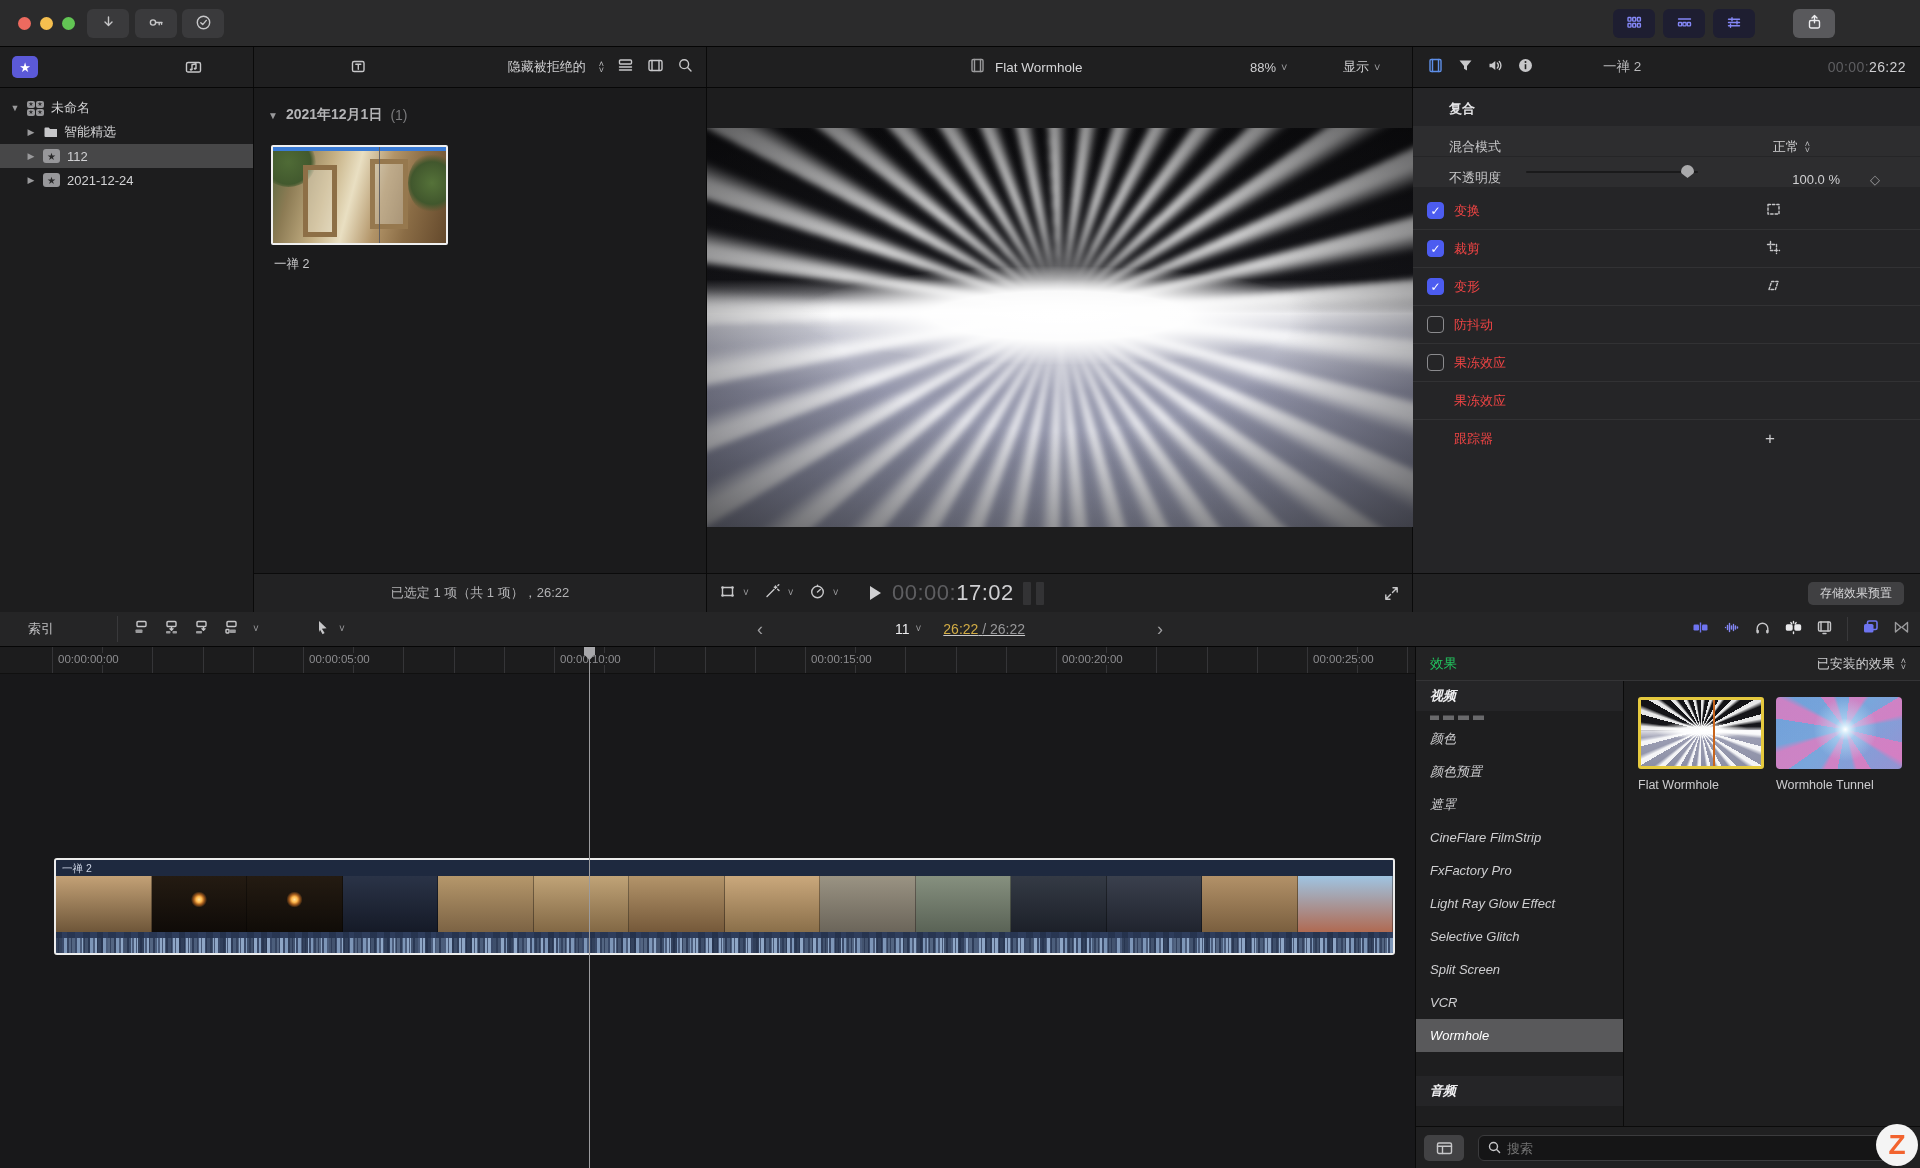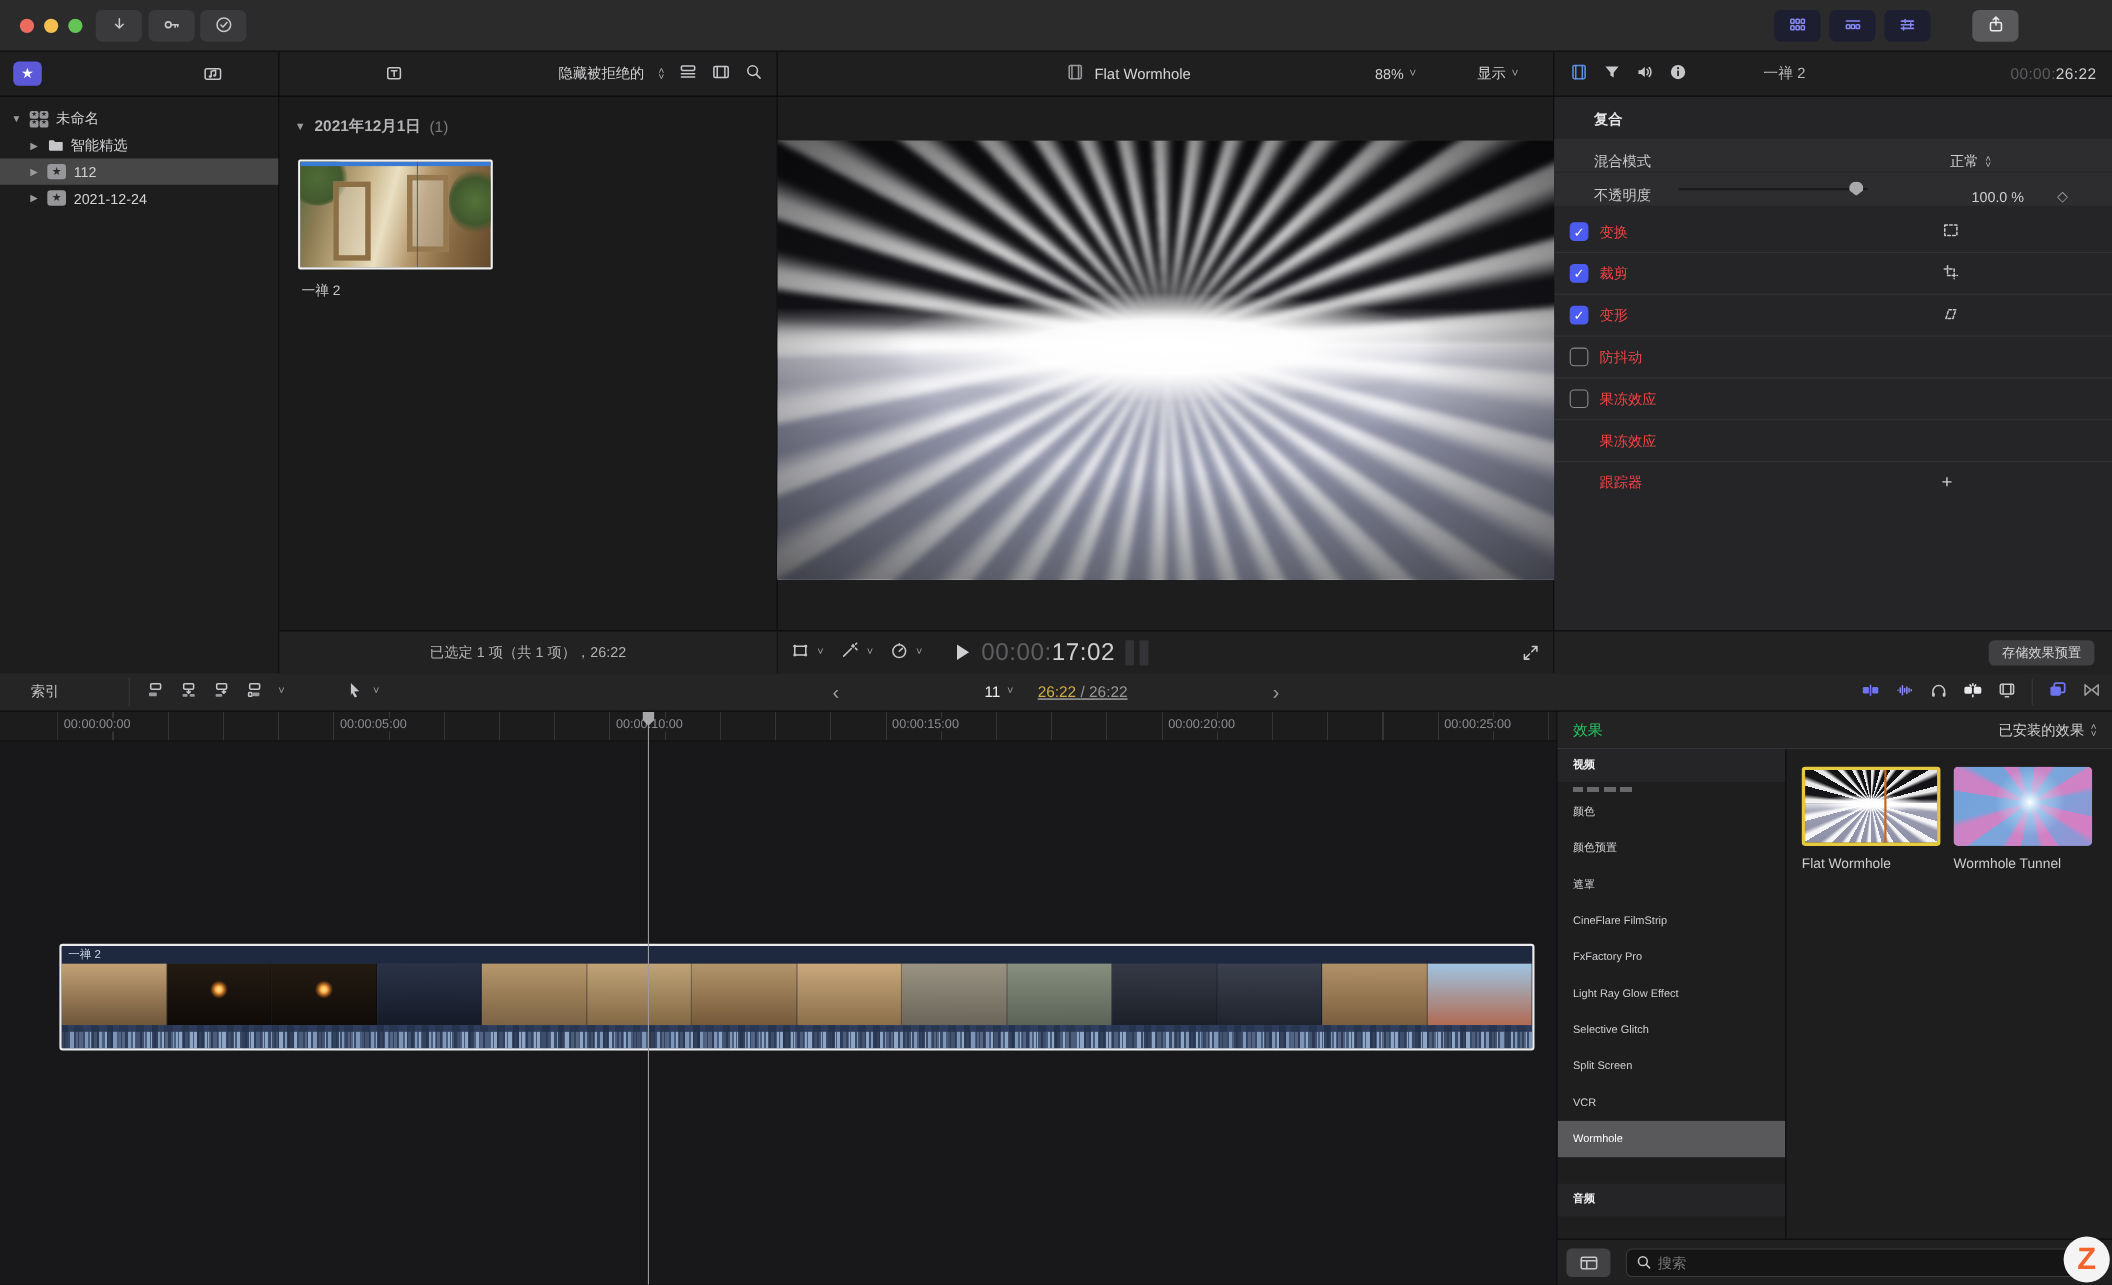--- a/index.html
+++ b/index.html
@@ -137,21 +137,21 @@
     background:repeating-linear-gradient(90deg,#8ea6c6 0 2px, rgba(142,166,198,.25) 2px 3px, #8ea6c6 3px 6px, rgba(142,166,198,.12) 6px 8px, #7d96b8 8px 11px, rgba(142,166,198,.3) 11px 13px); }
   .clip-audio .w2 { position:absolute; left:0; right:0; bottom:0; height:100%;
     background:repeating-linear-gradient(90deg, rgba(35,48,74,.85) 0 6px, transparent 6px 11px, rgba(35,48,74,.55) 11px 19px, transparent 19px 27px, rgba(35,48,74,.7) 27px 34px, transparent 34px 41px); }
 
   
   .effects { position:relative; flex:1; background:#1e1e1f; }
   .fx-header { position:relative; height:34px; border-bottom:1px solid #343436; background:#232324; }
   .fx-header .t1 { position:absolute; left:14px; top:8px; color:#22c55e; font-size:13.5px; }
   .fx-header .t2 { position:absolute; right:14px; top:8px; color:#cdcdcf; font-size:13px; display:flex; gap:6px; align-items:center; }
   .fx-list { position:absolute; left:0; top:34px; bottom:42px; width:208px; border-right:1px solid #0b0b0b; overflow:hidden; }
-  .fx-row { height:33px; line-height:33px; padding-left:14px; color:#cfcfd1; font-size:10px; white-space:nowrap; }
+  .fx-row { height:33px; line-height:33px; padding-left:14px; color:#cfcfd1; font-size:13px; white-space:nowrap;font-style:italic; }
   .fx-row.section { font-weight:bold; color:#f0f0f2; background:#252527; height:30px; line-height:30px; }
   .fx-row.sel { background:#59595b; color:#ffffff; }
   .fx-row.gap { height:24px; }
   .fx-clip-frag { height:9px; overflow:hidden; margin:0 0 2px 14px;
     background:repeating-linear-gradient(90deg,#8a8a8c 0 9px, transparent 9px 13px, #8a8a8c 13px 24px, transparent 24px 28px, #8a8a8c 28px 39px, transparent 39px 43px, #8a8a8c 43px 54px, transparent 54px 100%);
     -webkit-mask-image:linear-gradient(180deg,transparent 0 45%, #000 55%); mask-image:linear-gradient(180deg,transparent 0 45%, #000 55%);
     width:58px; opacity:.7; }
   .fx-grid { position:absolute; left:208px; right:0; top:34px; bottom:42px; }
   .fx-item { position:absolute; top:16px; }
   .fx-item .th { width:126px; height:72px; overflow:hidden; position:relative; border-radius:4px; }

